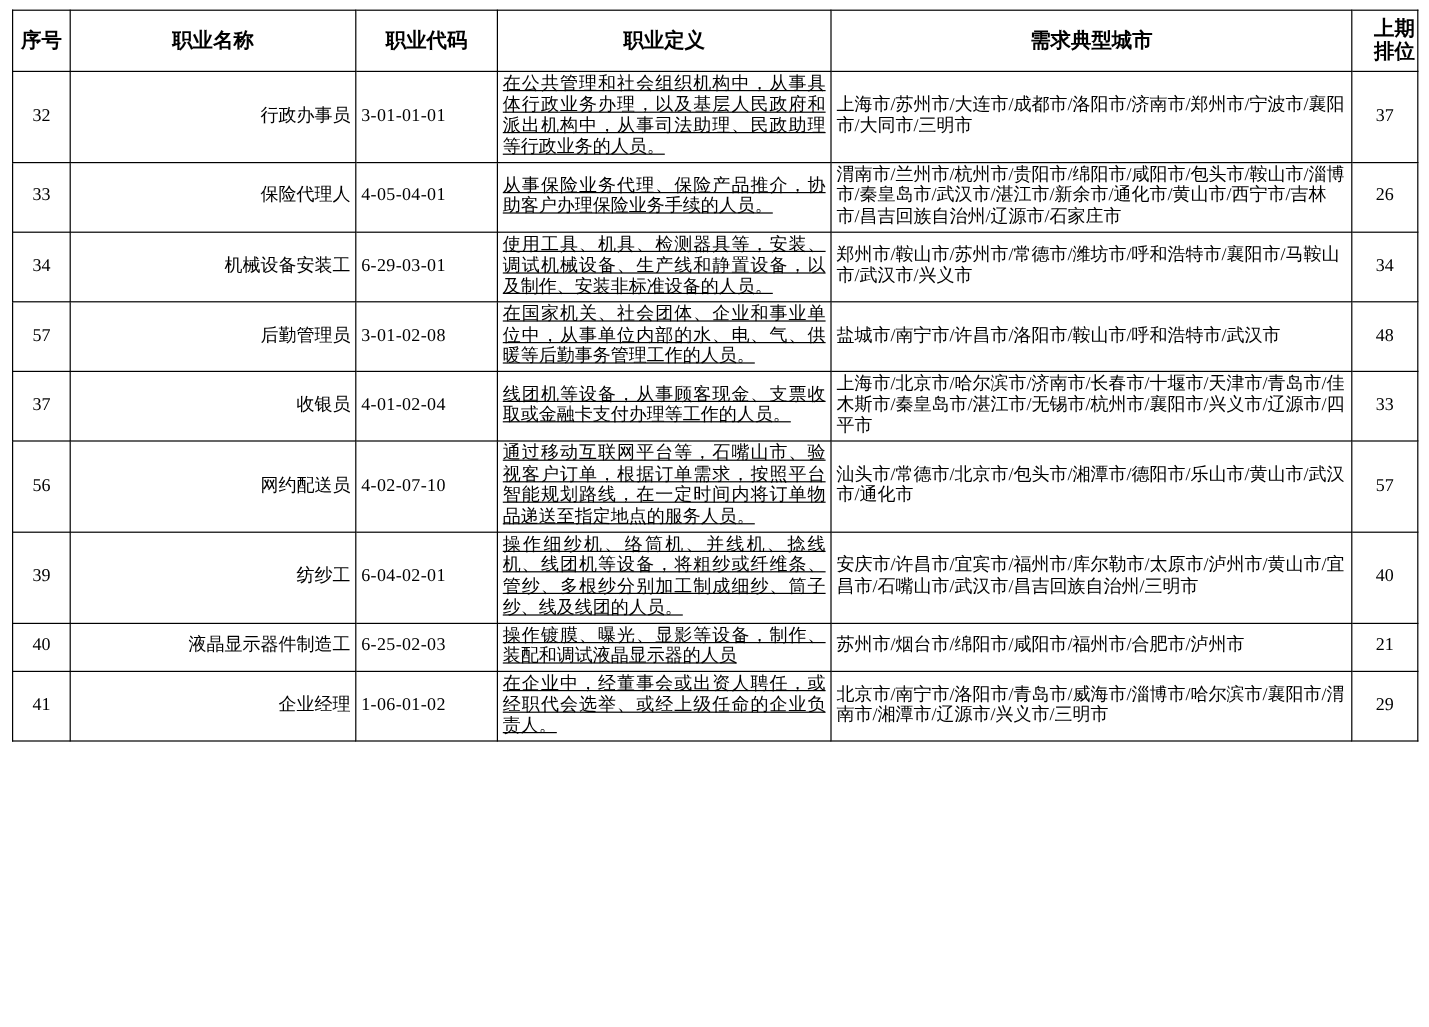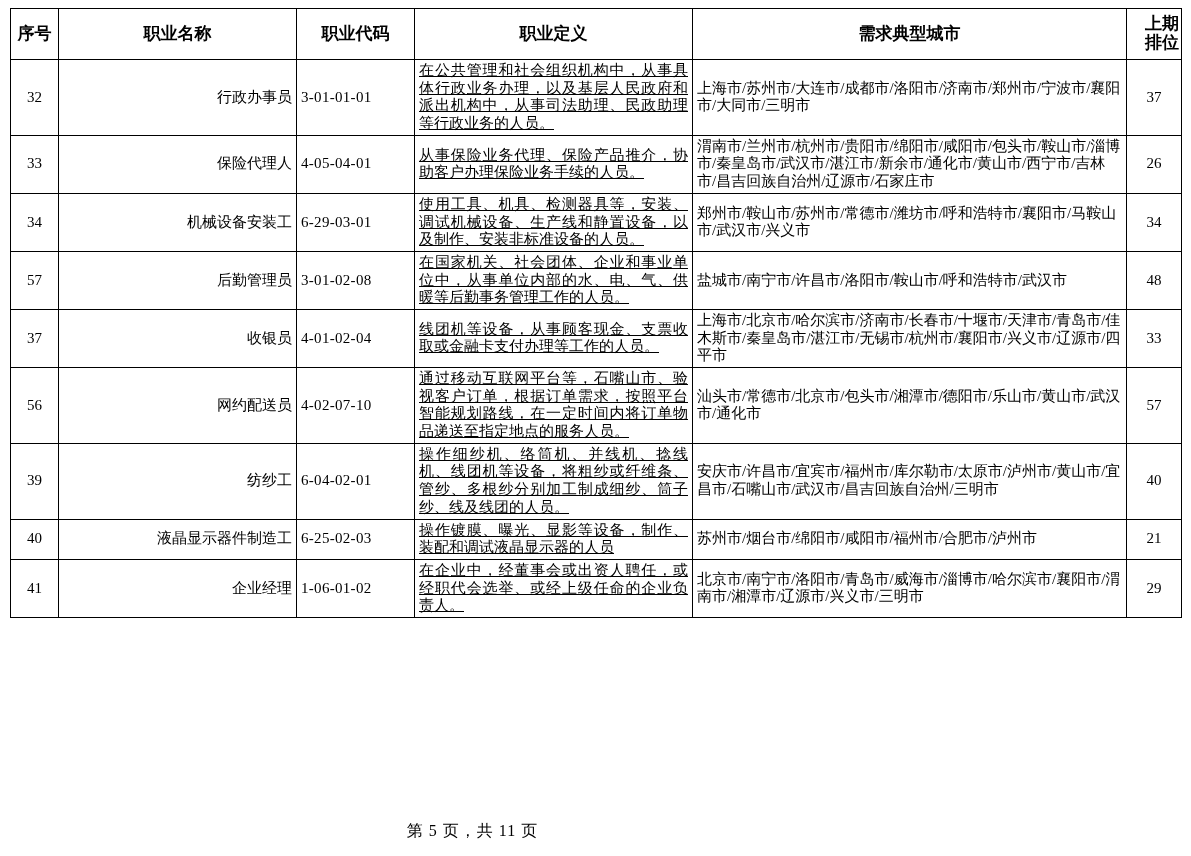--- a/index.html
+++ b/index.html
@@ -192,15 +192,14 @@
         <td class="seq">41</td>
         <td class="name">企业经理</td>
         <td class="code">1-06-01-02</td>
         <td class="def">在企业中，经董事会或出资人聘任，或经职代会选举、或经上级任命的企业负责人。</td>
         <td class="cities">北京市/南宁市/洛阳市/青岛市/威海市/淄博市/哈尔滨市/襄阳市/渭南市/湘潭市/辽源市/兴义市/三明市</td>
         <td class="prev">29</td>
       </tr>
     </tbody>
   </table>
 
-  <div class="footer">第 5 页，共 11 页</div>
 
 </div>
 
 </body></html>

